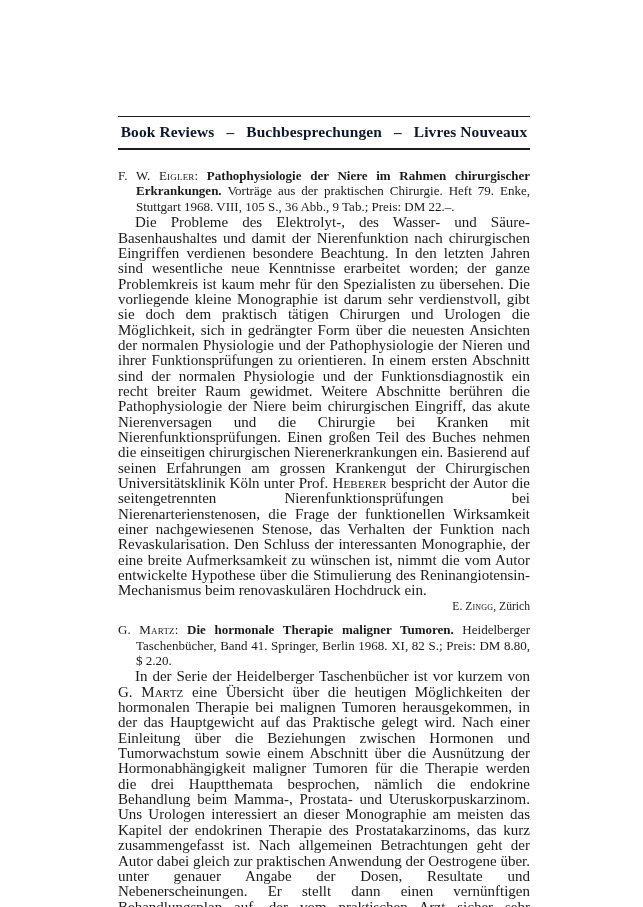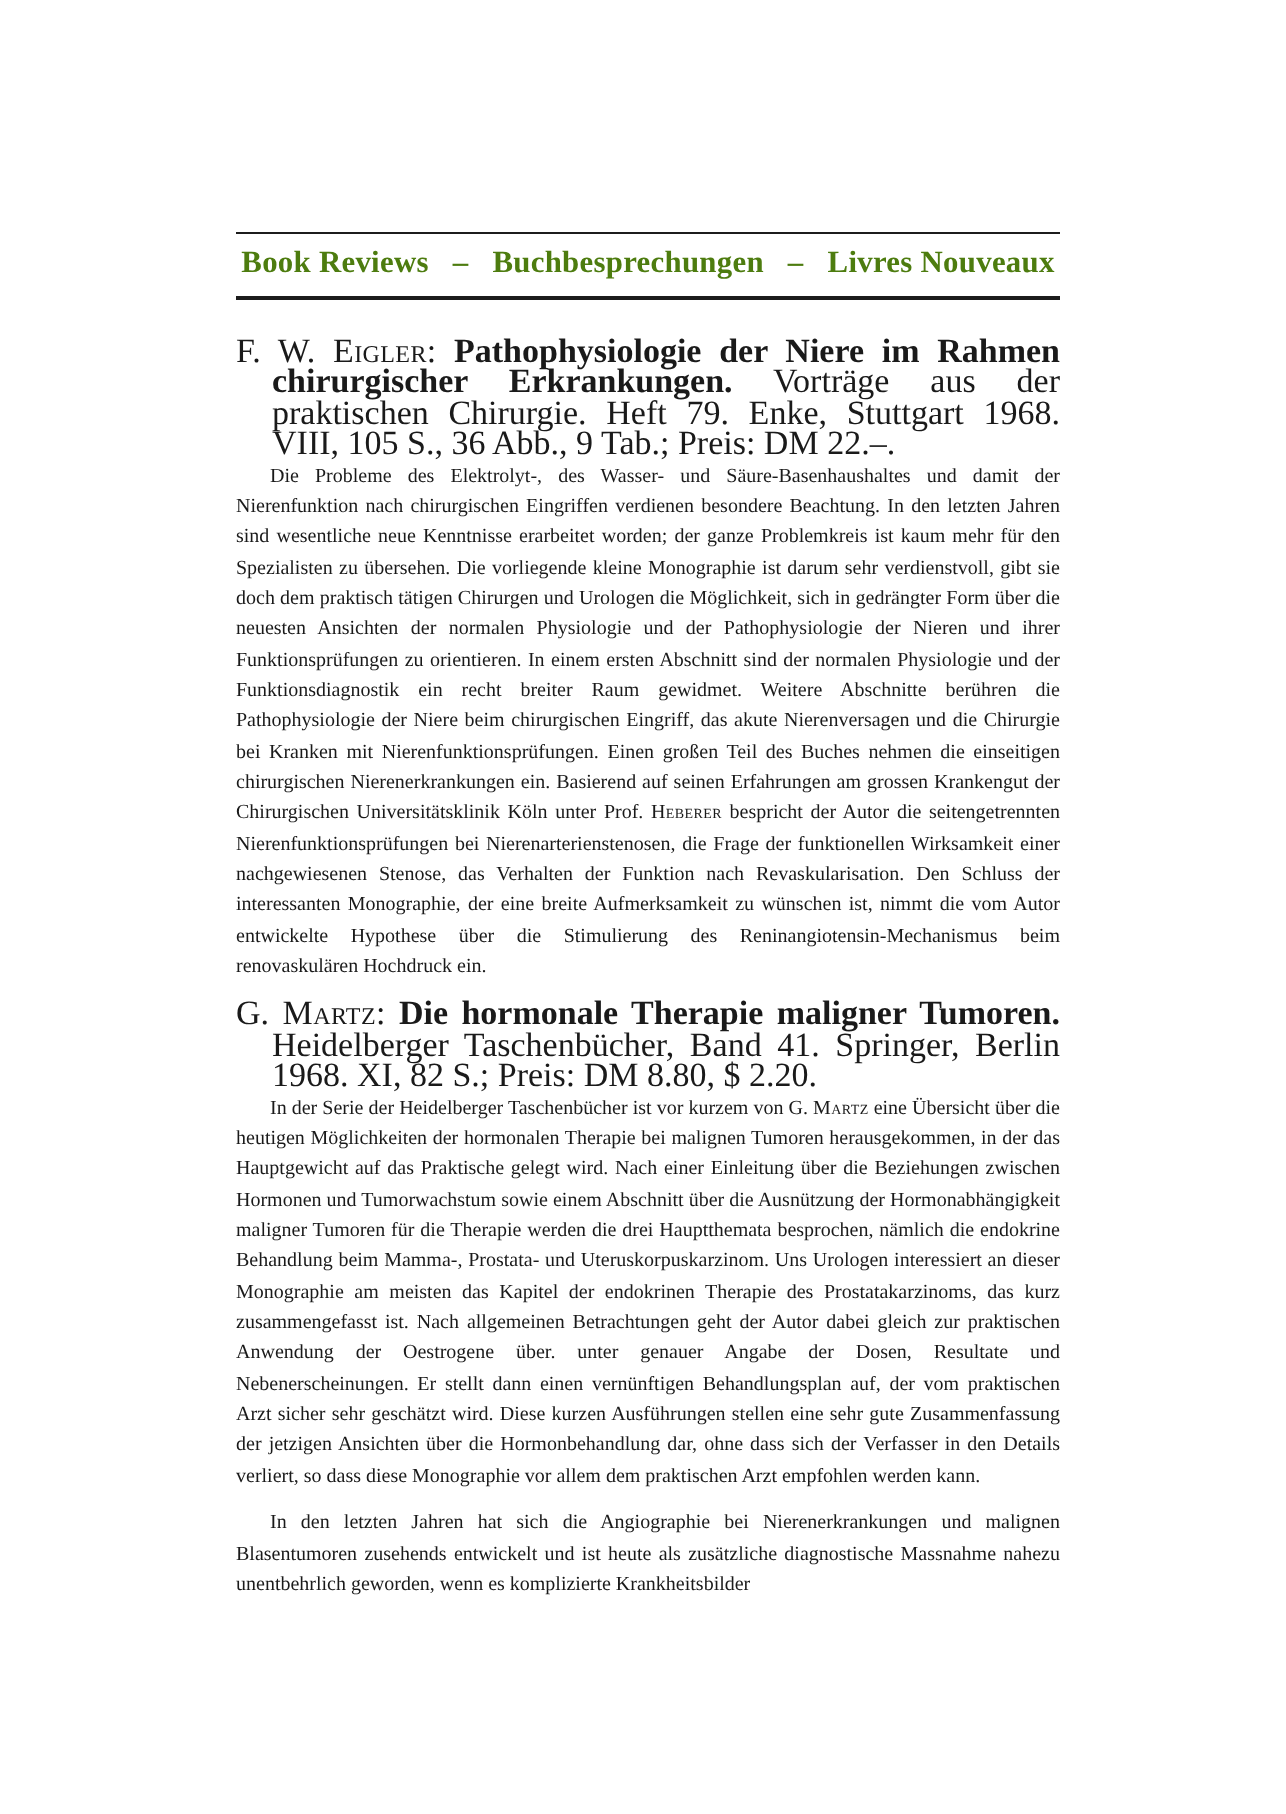--- a/index.html
+++ b/index.html
@@ -38,58 +38,58 @@
   }
   .rule.lower { height: 1.2px; }
 
   .masthead-title {
     font-weight: bold;
     font-size: 15.4px;
     letter-spacing: 0.15px;
     text-align: center;
     padding: 6px 0 7px 0;
     white-space: nowrap;
-    color: #4d7c0f;
+    color: #0f172a;
   }
   .masthead-title .sep {
     display: inline-block;
     padding: 0 12px;
     font-weight: bold;
   }
   .masthead-title .seg { display: inline-block; }
 
   
   .reviews {
     position: absolute;
     top: 168px;
     left: 0;
     width: 412px;
   }
   .review { margin-bottom: 0; }
   .review + .review { margin-top: 8px; }
 
   .ref {
-    font-size: 17px;
+    font-size: 13px;
     line-height: 15.4px;
     text-align: justify;
     text-justify: inter-word;
     padding-left: 18px;
     text-indent: -18px;
     margin: 0;
     hyphens: manual;
   }
 
   .sc {
     font-variant: small-caps;
     letter-spacing: 0.2px;
   }
   .bold { font-weight: bold; }
 
   .body-par {
-    font-size: 10px;
+    font-size: 15px;
     line-height: 15.35px;
     text-align: justify;
     text-justify: inter-word;
     margin: 1px 0 0 0;
     text-indent: 17px;
     hyphens: manual;
   }
 
   .sig {
     font-size: 11.6px;
@@ -109,20 +109,21 @@
       <span class="seg">Book Reviews</span><span class="sep">–</span><span class="seg">Buchbesprechungen</span><span class="sep">–</span><span class="seg">Livres Nouveaux</span>
     </div>
     <div class="rule lower"></div>
   </div>
 
   <div class="reviews">
 
     <div class="review">
       <p class="ref"><span>F. W. </span><span class="sc">Eigler</span><span>: </span><span class="bold">Pathophysiologie der Niere im Rahmen chirurgischer Erkrankungen.</span><span> Vorträge aus der praktischen Chirurgie. Heft 79. Enke, Stuttgart 1968. VIII, 105 S., 36 Abb., 9 Tab.; Preis: DM 22.–.</span></p>
       <p class="body-par"><span>Die Probleme des Elektrolyt-, des Wasser- und Säure-Basenhaushaltes und damit der Nierenfunktion nach chirurgischen Eingriffen verdienen besondere Beachtung. In den letzten Jahren sind wesentliche neue Kenntnisse erarbeitet worden; der ganze Problemkreis ist kaum mehr für den Spezialisten zu übersehen. Die vorliegende kleine Monographie ist darum sehr verdienstvoll, gibt sie doch dem praktisch tätigen Chirurgen und Urologen die Möglichkeit, sich in gedrängter Form über die neuesten Ansichten der normalen Physiologie und der Pathophysiologie der Nieren und ihrer Funktionsprüfungen zu orientieren. In einem ersten Abschnitt sind der normalen Physiologie und der Funktionsdiagnostik ein recht breiter Raum gewidmet. Weitere Abschnitte berühren die Pathophysiologie der Niere beim chirurgischen Eingriff, das akute Nierenversagen und die Chirurgie bei Kranken mit Nierenfunktionsprüfungen. Einen großen Teil des Buches nehmen die einseitigen chirurgischen Nierenerkrankungen ein. Basierend auf seinen Erfahrungen am grossen Krankengut der Chirurgischen Universitätsklinik Köln unter Prof. </span><span class="sc">Heberer</span><span> bespricht der Autor die seitengetrennten Nierenfunktionsprüfungen bei Nierenarterienstenosen, die Frage der funktionellen Wirksamkeit einer nachgewiesenen Stenose, das Verhalten der Funktion nach Revaskularisation. Den Schluss der interessanten Monographie, der eine breite Aufmerksamkeit zu wünschen ist, nimmt die vom Autor entwickelte Hypothese über die Stimulierung des Reninangiotensin-Mechanismus beim renovaskulären Hochdruck ein.</span></p>
+      <p class="sig"><span>E. </span><span class="sc">Zingg</span><span>, Zürich</span></p>
     </div>
 
     <div class="review">
       <p class="ref"><span>G. </span><span class="sc">Martz</span><span>: </span><span class="bold">Die hormonale Therapie maligner Tumoren.</span><span> Heidelberger Taschenbücher, Band 41. Springer, Berlin 1968. XI, 82 S.; Preis: DM 8.80, $ 2.20.</span></p>
       <p class="body-par"><span>In der Serie der Heidelberger Taschenbücher ist vor kurzem von G. </span><span class="sc">Martz</span><span> eine Übersicht über die heutigen Möglichkeiten der hormonalen Therapie bei malignen Tumoren herausgekommen, in der das Hauptgewicht auf das Praktische gelegt wird. Nach einer Einleitung über die Beziehungen zwischen Hormonen und Tumorwachstum sowie einem Abschnitt über die Ausnützung der Hormonabhängigkeit maligner Tumoren für die Therapie werden die drei Hauptthemata besprochen, nämlich die endokrine Behandlung beim Mamma-, Prostata- und Uteruskorpuskarzinom. Uns Urologen interessiert an dieser Monographie am meisten das Kapitel der endokrinen Therapie des Prostatakarzinoms, das kurz zusammengefasst ist. Nach allgemeinen Betrachtungen geht der Autor dabei gleich zur praktischen Anwendung der Oestrogene über. unter genauer Angabe der Dosen, Resultate und Nebenerscheinungen. Er stellt dann einen vernünftigen Behandlungsplan auf, der vom praktischen Arzt sicher sehr geschätzt wird. Diese kurzen Ausführungen stellen eine sehr gute Zusammenfassung der jetzigen Ansichten über die Hormonbehandlung dar, ohne dass sich der Verfasser in den Details verliert, so dass diese Monographie vor allem dem praktischen Arzt empfohlen werden kann.</span></p>
     </div>
 
     <div class="review">
       <p class="body-par"><span>In den letzten Jahren hat sich die Angiographie bei Nierenerkrankungen und malignen Blasentumoren zusehends entwickelt und ist heute als zusätzliche diagnostische Massnahme nahezu unentbehrlich geworden, wenn es komplizierte Krankheitsbilder</span></p>
     </div>

